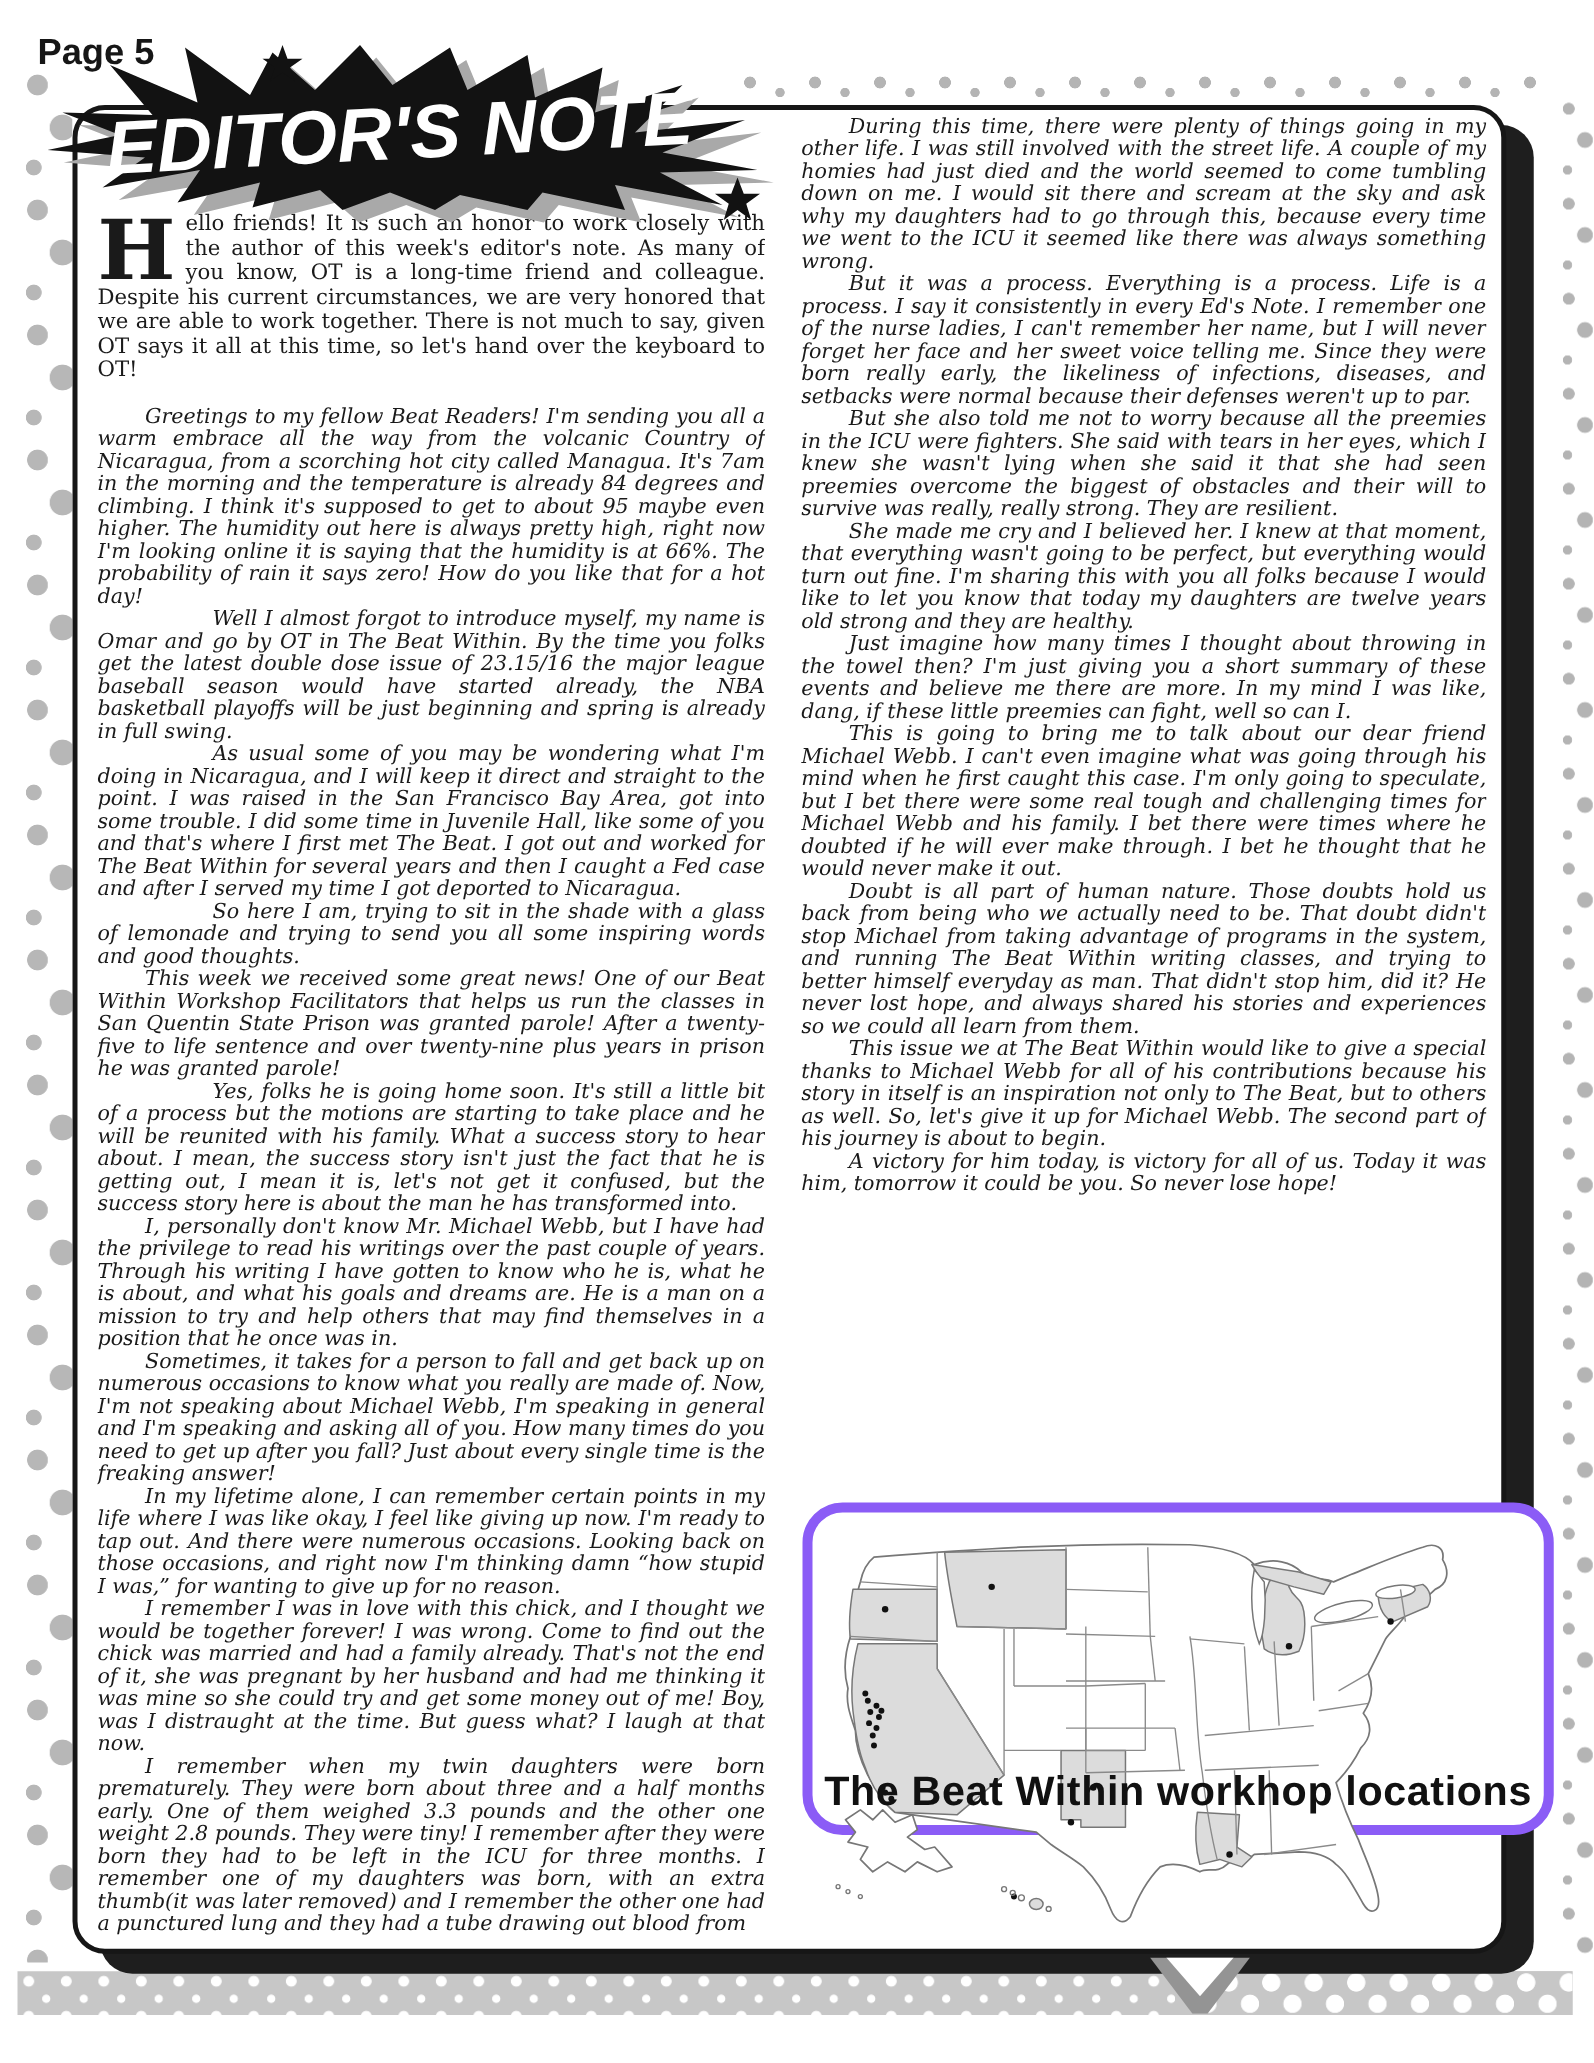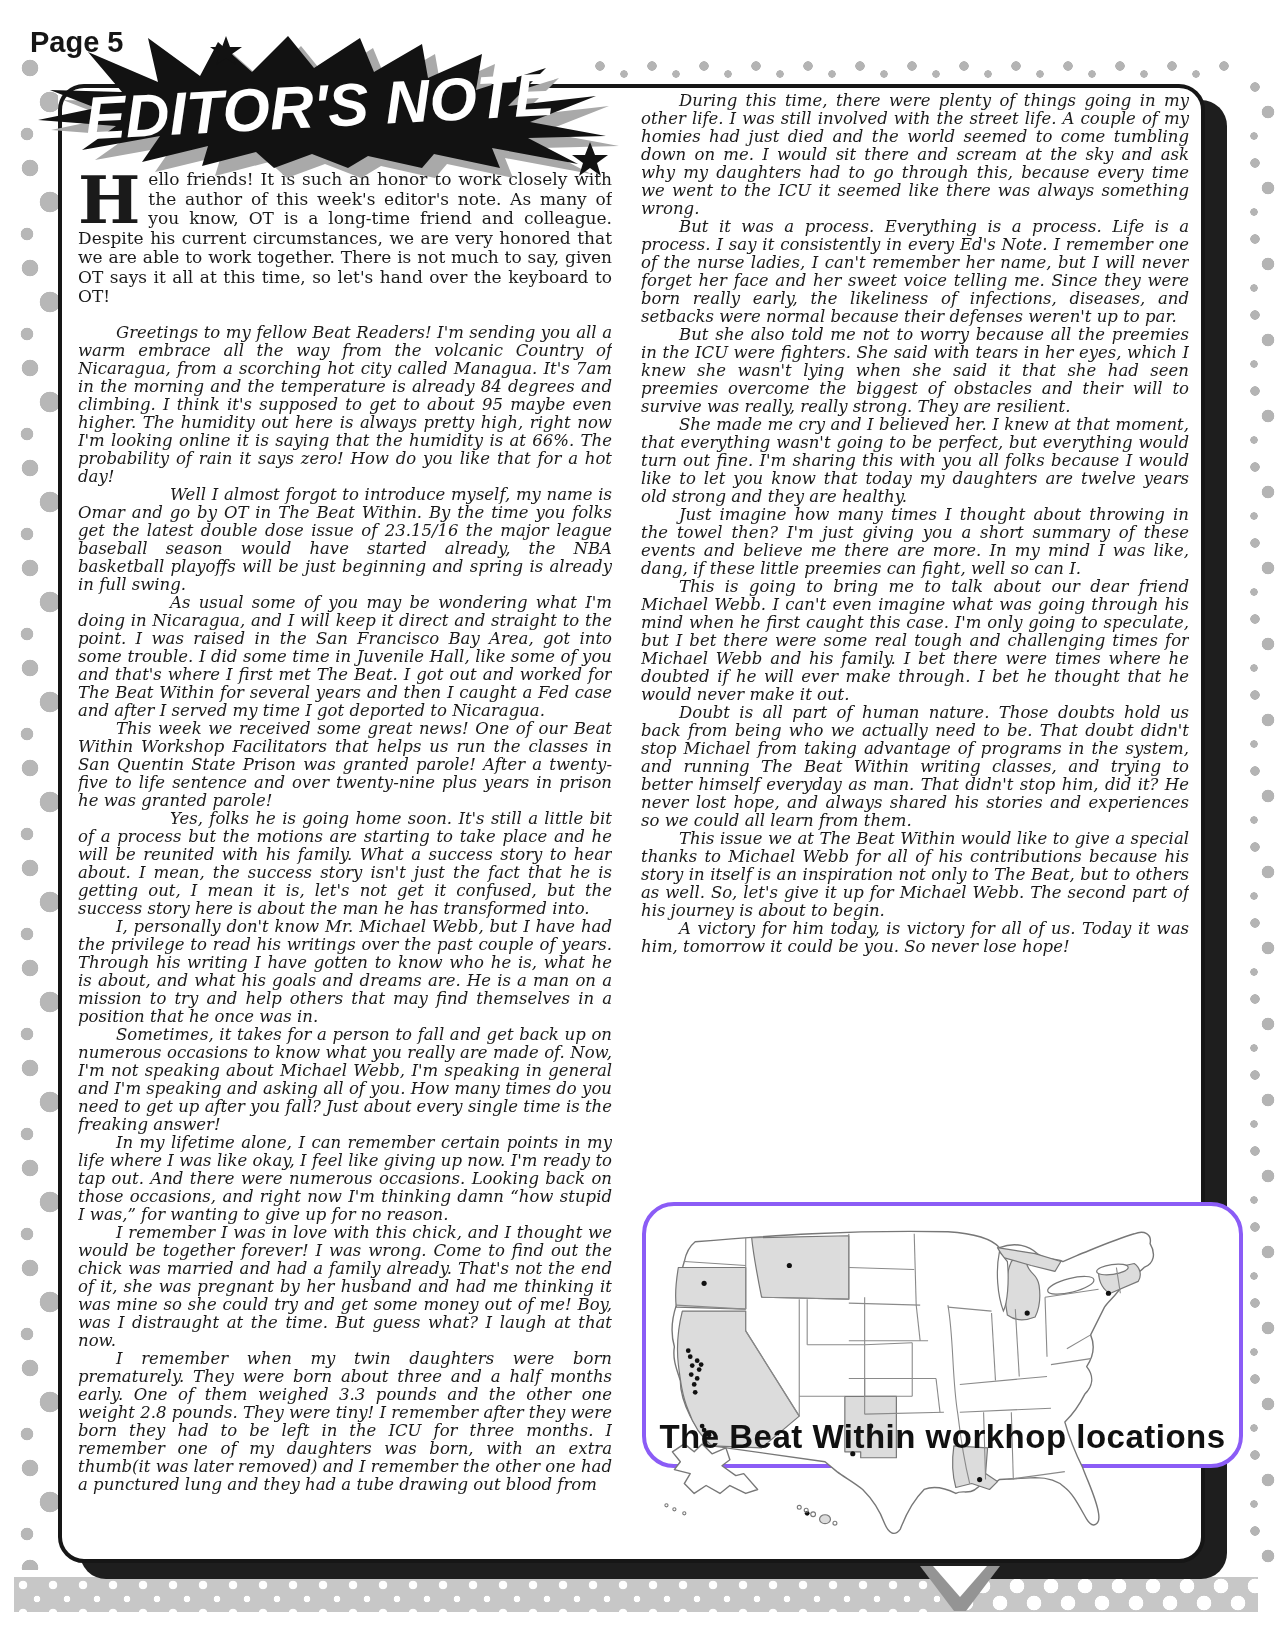--- a/index.html
+++ b/index.html
@@ -43,21 +43,21 @@
   .col-right{left:641px;top:92px;width:548px;height:1104px;overflow:hidden;}
   .lead{font:17px/19.5px "DejaVu Serif",serif;text-align:justify;margin:0 0 17px 0;}
   .dropcap{float:left;font:bold 66px/52px "DejaVu Serif",serif;padding:4px 8px 0 0;}
   .para{font:italic 16.5px/18px "DejaVu Serif",serif;text-align:justify;margin:0;}
   .para.s{text-indent:38px;}
   .para.l{text-indent:92px;}
   .para.n{text-indent:0;}
 
   
   .bubble{position:absolute;left:642px;top:1202px;width:601px;height:266px;box-sizing:border-box;
-    border:4px solid #8b5cf6;border-radius:32px;background:#fff;z-index:7;}
+    border:8px solid #8b5cf6;border-radius:32px;background:#fff;z-index:7;}
   .map-caption{position:absolute;left:0;right:0;bottom:8px;text-align:center;
     font-size:33px;font-weight:bold;color:#111;letter-spacing:.5px;z-index:3;}
   .map-svg{position:absolute;left:2px;top:4px;z-index:2;}
   .bubble-tail{position:absolute;left:920px;top:1566px;z-index:9;}
 
   
   .bottom-band{position:absolute;left:14px;top:1577px;width:1244px;height:35px;background:#c7c7c7;z-index:1;
     background-image:
       radial-gradient(circle at 9px 8px,#fff 4px,transparent 4.6px),
       radial-gradient(circle at 23px 22px,#fff 3px,transparent 3.6px);
@@ -95,20 +95,21 @@
       <polygon fill="#121212" points="560,108 565,121 578,121 567,129 571,142 560,134 549,142 553,129 542,121 555,121"></polygon>
     </svg>
   </div>
 
   <div class="col col-left">
     <p class="lead"><span class="dropcap">H</span><span>ello friends! It is such an honor to work closely with the author of this week's editor's note. As many of you know, OT is a long-time friend and colleague.  Despite his current circumstances, we are very honored that we are able to work together.  There is not much to say, given OT says it all at this time, so let's hand over the keyboard to OT!</span></p>
     <div>
         <p class="para s">Greetings to my fellow Beat Readers! I'm sending you all a warm embrace all the way from the volcanic Country of Nicaragua, from a scorching hot city called Managua. It's 7am in the morning and the temperature is already 84 degrees and climbing. I think it's supposed to get to about 95 maybe even higher. The humidity out here is always pretty high, right now I'm looking online it is saying that the humidity is at 66%. The probability of rain it says zero! How do you like that for a hot day!</p>
         <p class="para l">Well I almost forgot to introduce myself, my name is Omar and go by OT in The Beat Within. By the time you folks get the latest double dose issue of 23.15/16 the major league baseball season would have started already, the NBA basketball playoffs will be just beginning and spring is already in full swing.</p>
         <p class="para l">As usual some of you may be wondering what I'm doing in Nicaragua, and I will keep it direct and straight to the point. I was raised in the San Francisco Bay Area, got into some trouble. I did some time in Juvenile Hall, like some of you and that's where I first met The Beat. I got out and worked for The Beat Within for several years and then I caught a Fed case and after I served my time I got deported to Nicaragua.</p>
+        <p class="para l">So here I am, trying to sit in the shade with a glass of lemonade and trying to send you all some inspiring words and good thoughts.</p>
         <p class="para s">This week we received some great news! One of our Beat Within Workshop Facilitators that helps us run the classes in San Quentin State Prison was granted parole! After a twenty-five to life sentence and over twenty-nine plus years in prison he was granted parole!</p>
         <p class="para l">Yes, folks he is going home soon. It's still a little bit of a process but the motions are starting to take place and he will be reunited with his family. What a success story to hear about. I mean, the success story isn't just the fact that he is getting out, I mean it is, let's not get it confused, but the success story here is about the man he has transformed into.</p>
         <p class="para s">I, personally don't know Mr. Michael Webb, but I have had the privilege to read his writings over the past couple of years. Through his writing I have gotten to know who he is, what he is about, and what his goals and dreams are. He is a man on a mission to try and help others that may find themselves in a position that he once was in.</p>
         <p class="para s">Sometimes, it takes for a person to fall and get back up on numerous occasions to know what you really are made of. Now, I'm not speaking about Michael Webb, I'm speaking in general and I'm speaking and asking all of you. How many times do you need to get up after you fall? Just about every single time is the freaking answer!</p>
         <p class="para s">In my lifetime alone, I can remember certain points in my life where I was like okay, I feel like giving up now. I'm ready to tap out. And there were numerous occasions. Looking back on those occasions, and right now I'm thinking damn “how stupid I was,” for wanting to give up for no reason.</p>
         <p class="para s">I remember I was in love with this chick, and I thought we would be together forever! I was wrong. Come to find out the chick was married and had a family already. That's not the end of it, she was pregnant by her husband and had me thinking it was mine so she could try and get some money out of me! Boy, was I distraught at the time. But guess what? I laugh at that now.</p>
         <p class="para s">I remember when my twin daughters were born prematurely. They were born about three and a half months early. One of them weighed 3.3 pounds and the other one weight 2.8 pounds. They were tiny! I remember after they were born they had to be left in the ICU for three months. I remember one of my daughters was born, with an extra thumb(it was later removed) and I remember the other one had a punctured lung and they had a tube drawing out blood from</p>
       </div>
   </div>
 

